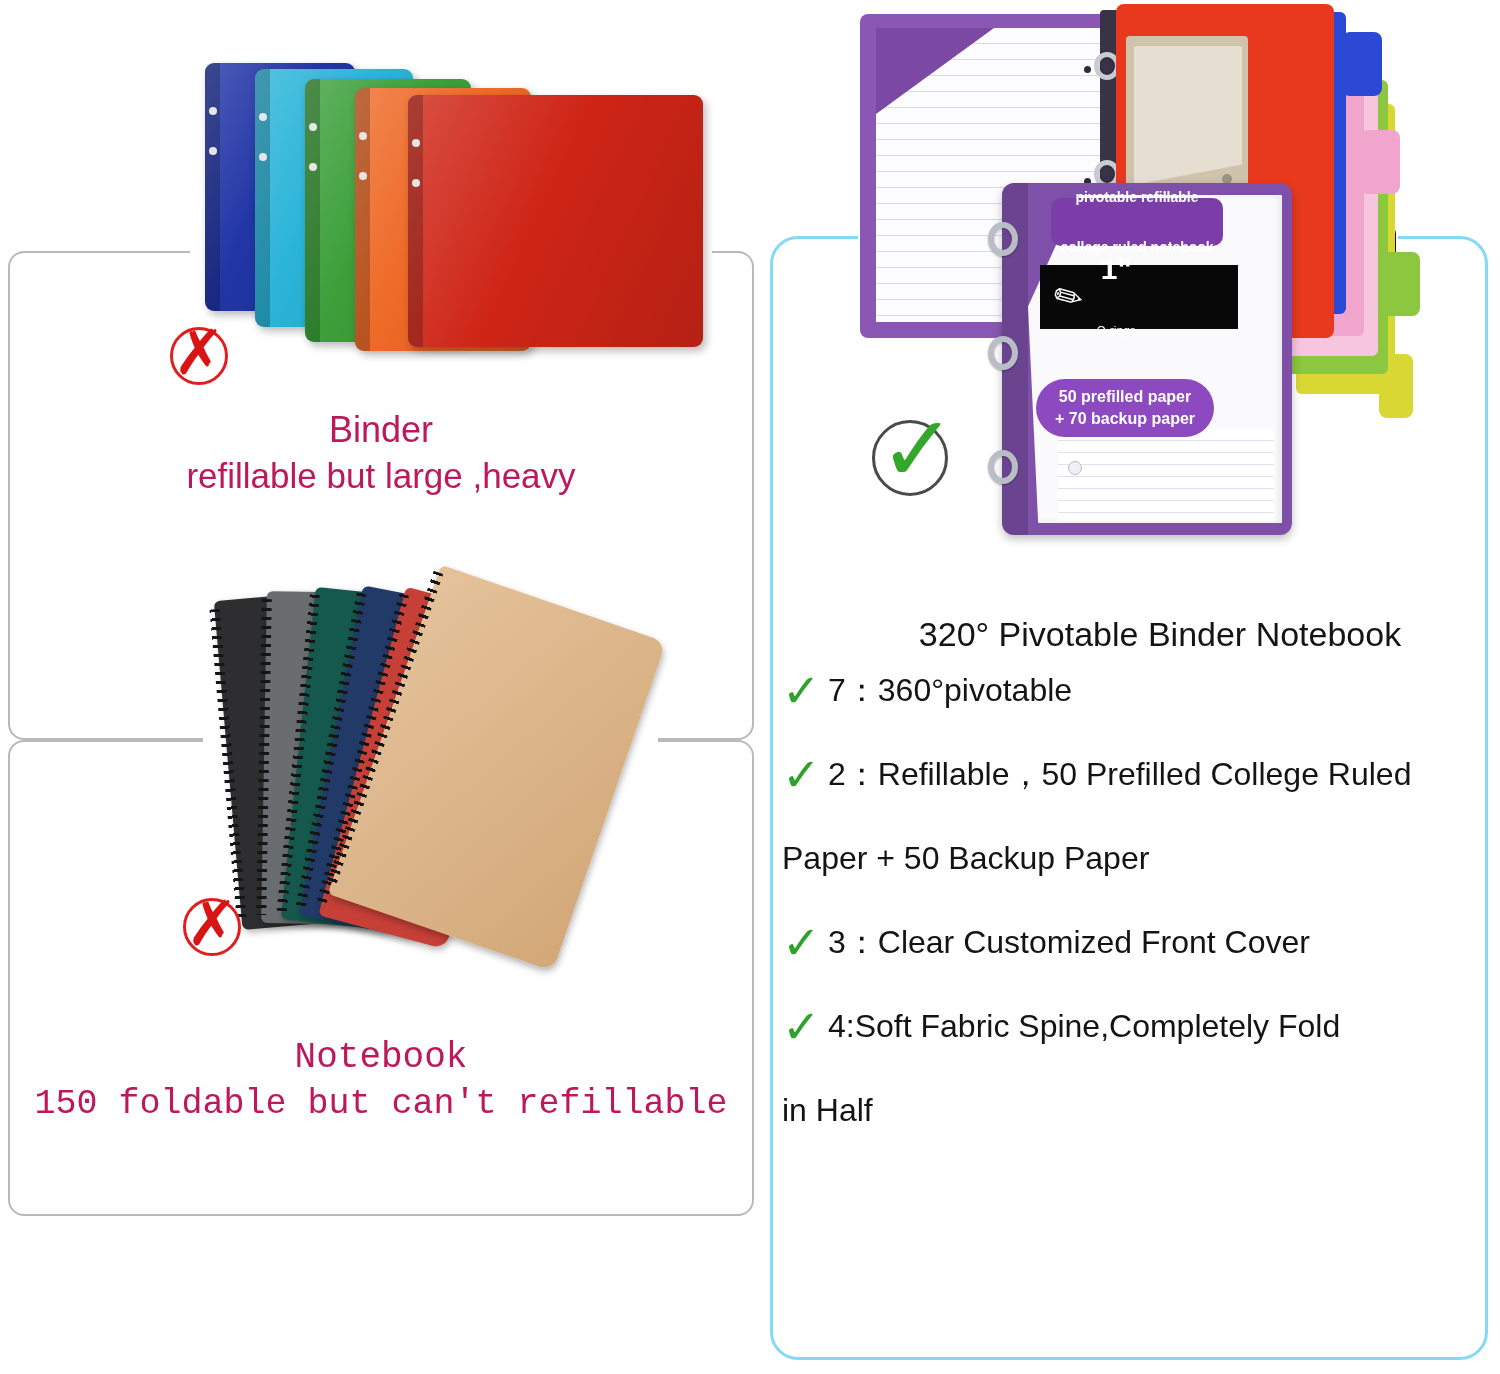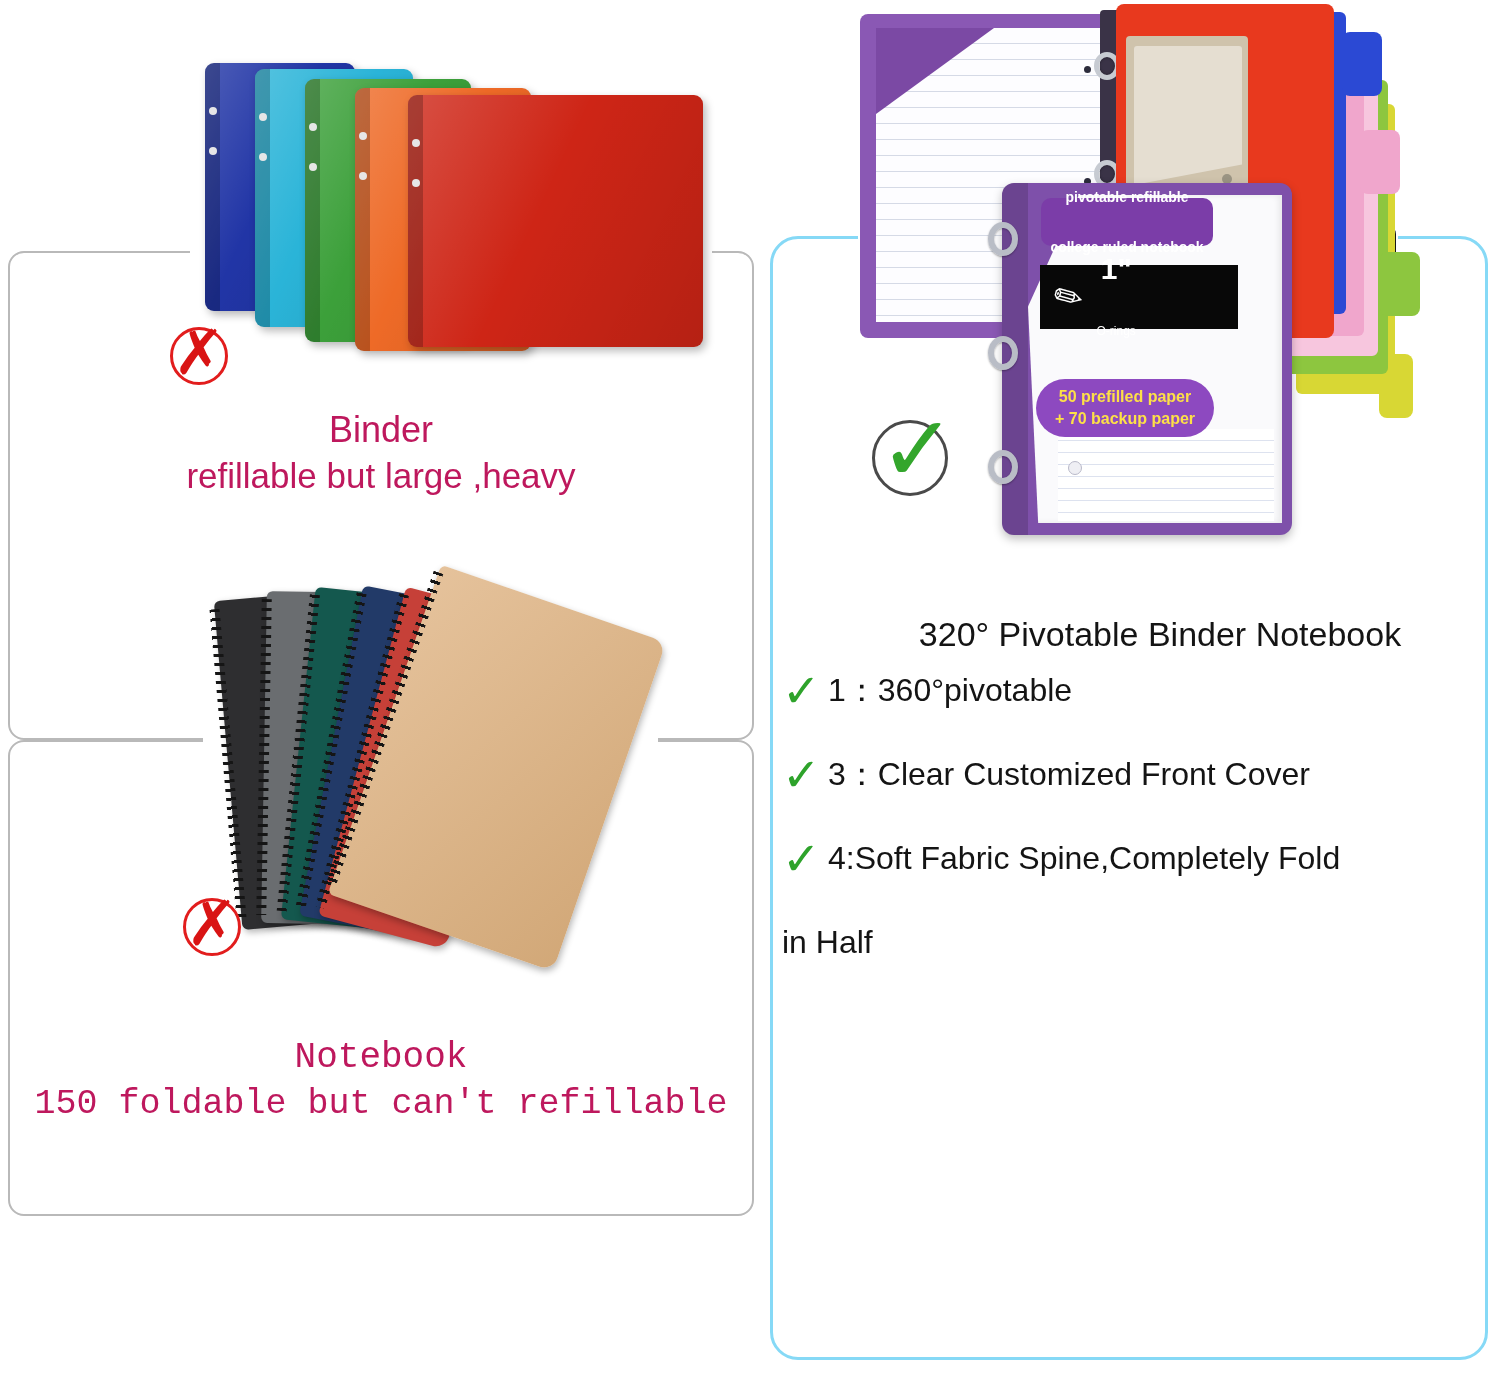--- a/index.html
+++ b/index.html
@@ -105,31 +105,31 @@
                     box-shadow:0 4px 10px rgba(0,0,0,.25); }
   .front-notebook::before { content:""; position:absolute; left:0; top:0; bottom:0; width:26px;
                             background:rgba(0,0,0,.15); }
   .clear-sheet { position:absolute; left:26px; top:12px; width:254px; height:328px; background:#fafafc;
                  clip-path:polygon(20% 0,100% 0,100% 100%,4% 100%,0 34%);
                  box-shadow:inset -3px 0 6px rgba(0,0,0,.08); }
   .ruled-strip { position:absolute; left:56px; top:246px; width:216px; height:92px;
                  background:repeating-linear-gradient(to bottom, #ffffff 0px, #ffffff 11px, #dde2ef 11px, #dde2ef 12px); }
   .ruled-strip::before { content:""; position:absolute; left:10px; top:32px; width:12px; height:12px;
                          border-radius:50%; background:#efeff4; border:1px solid #b9b9c9; }
-  .cover-label { position:absolute; left:39px; top:15px; width:172px; height:48px; background:#7b3da8;
+  .cover-label { position:absolute; left:49px; top:15px; width:172px; height:48px; background:#7b3da8;
                  border-radius:10px; color:#fff; font-size:14px; font-weight:bold; line-height:1.3;
                  display:flex; flex-direction:column; align-items:center; justify-content:center; text-align:center;gap:32px; }
   .ring-badge { position:absolute; left:38px; top:82px; width:198px; height:64px; background:#080808;
                 color:#fff; display:flex; align-items:center; gap:14px; padding:0 14px; }
   .pen-icon { font-size:34px; color:#fff; transform:rotate(-30deg); }
   .ring-col { display:flex; flex-direction:column; align-items:center; }
   .ring-num  { font-size:30px; font-weight:bold; line-height:1; }
   .ring-type { font-size:12px; line-height:1.3;margin-top:40px; }
   .bubble { position:absolute; left:34px; top:196px; width:178px; height:58px; background:#8d49c0;
-            border-radius:30px; color:#fde047; font-weight:bold; font-size:16px; line-height:1.35;
+            border-radius:30px; color:#ffffff; font-weight:bold; font-size:16px; line-height:1.35;
             display:flex; flex-direction:column; align-items:center; justify-content:center; text-align:center; }
   .bubble::after { content:""; position:absolute; left:26px; bottom:-11px;
                    border:11px solid transparent; border-top-color:#8d49c0; border-left-width:6px; border-right-width:6px; }
 
   .oring { position:absolute; width:30px; height:34px; border:6px solid #b9bdc6; border-radius:50%; z-index:11;
            box-shadow:0 1px 2px rgba(0,0,0,.35), inset 0 1px 2px rgba(0,0,0,.30); }
   .fo1 { left:988px; top:222px; }
   .fo2 { left:988px; top:336px; }
   .fo3 { left:988px; top:450px; }
 
@@ -232,21 +232,29 @@
 
   <div class="check-circle">
     <span>✓</span>
   </div>
 
   <div class="rp-title">320° Pivotable Binder Notebook</div>
 
   <div class="features">
     <div class="feat">
       <div class="fl">
-        <span class="tick">✓</span><span>1：360°pivotable</span>
+        <span class="tick">✓</span><span>7：360°pivotable</span>
+      </div>
+    </div>
+    <div class="feat">
+      <div class="fl">
+        <span class="tick">✓</span><span>2：Refillable，50 Prefilled College Ruled</span>
+      </div>
+      <div class="fl">
+        <span>Paper + 50 Backup Paper</span>
       </div>
     </div>
     <div class="feat">
       <div class="fl">
         <span class="tick">✓</span><span>3：Clear Customized Front Cover</span>
       </div>
     </div>
     <div class="feat">
       <div class="fl">
         <span class="tick">✓</span><span>4:Soft Fabric Spine,Completely Fold</span>

